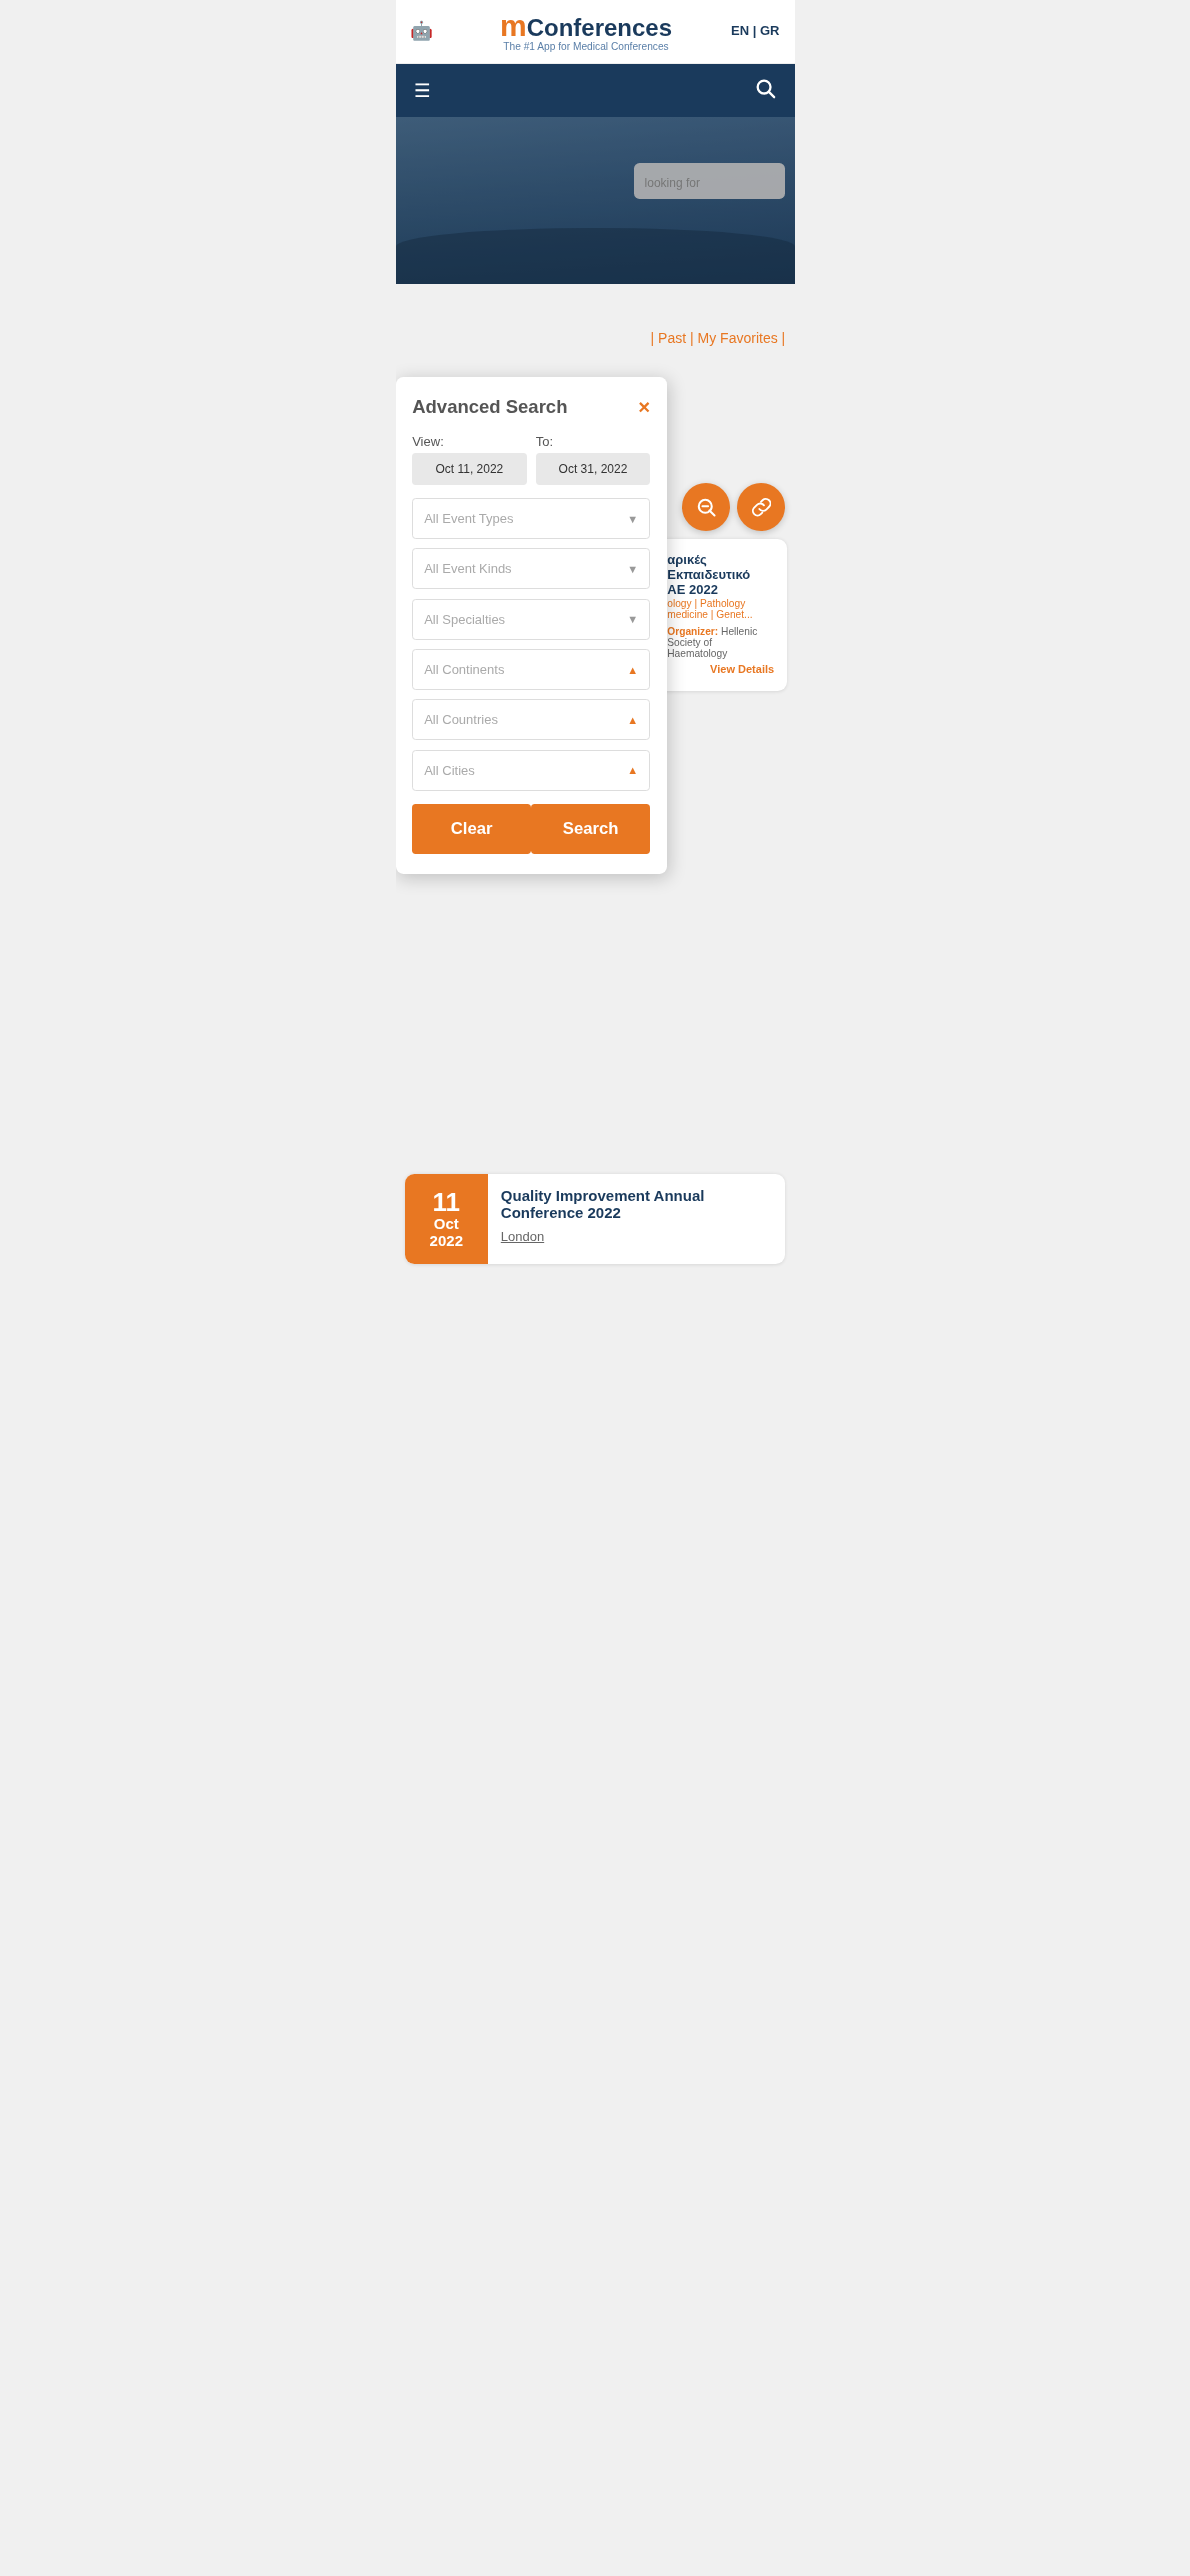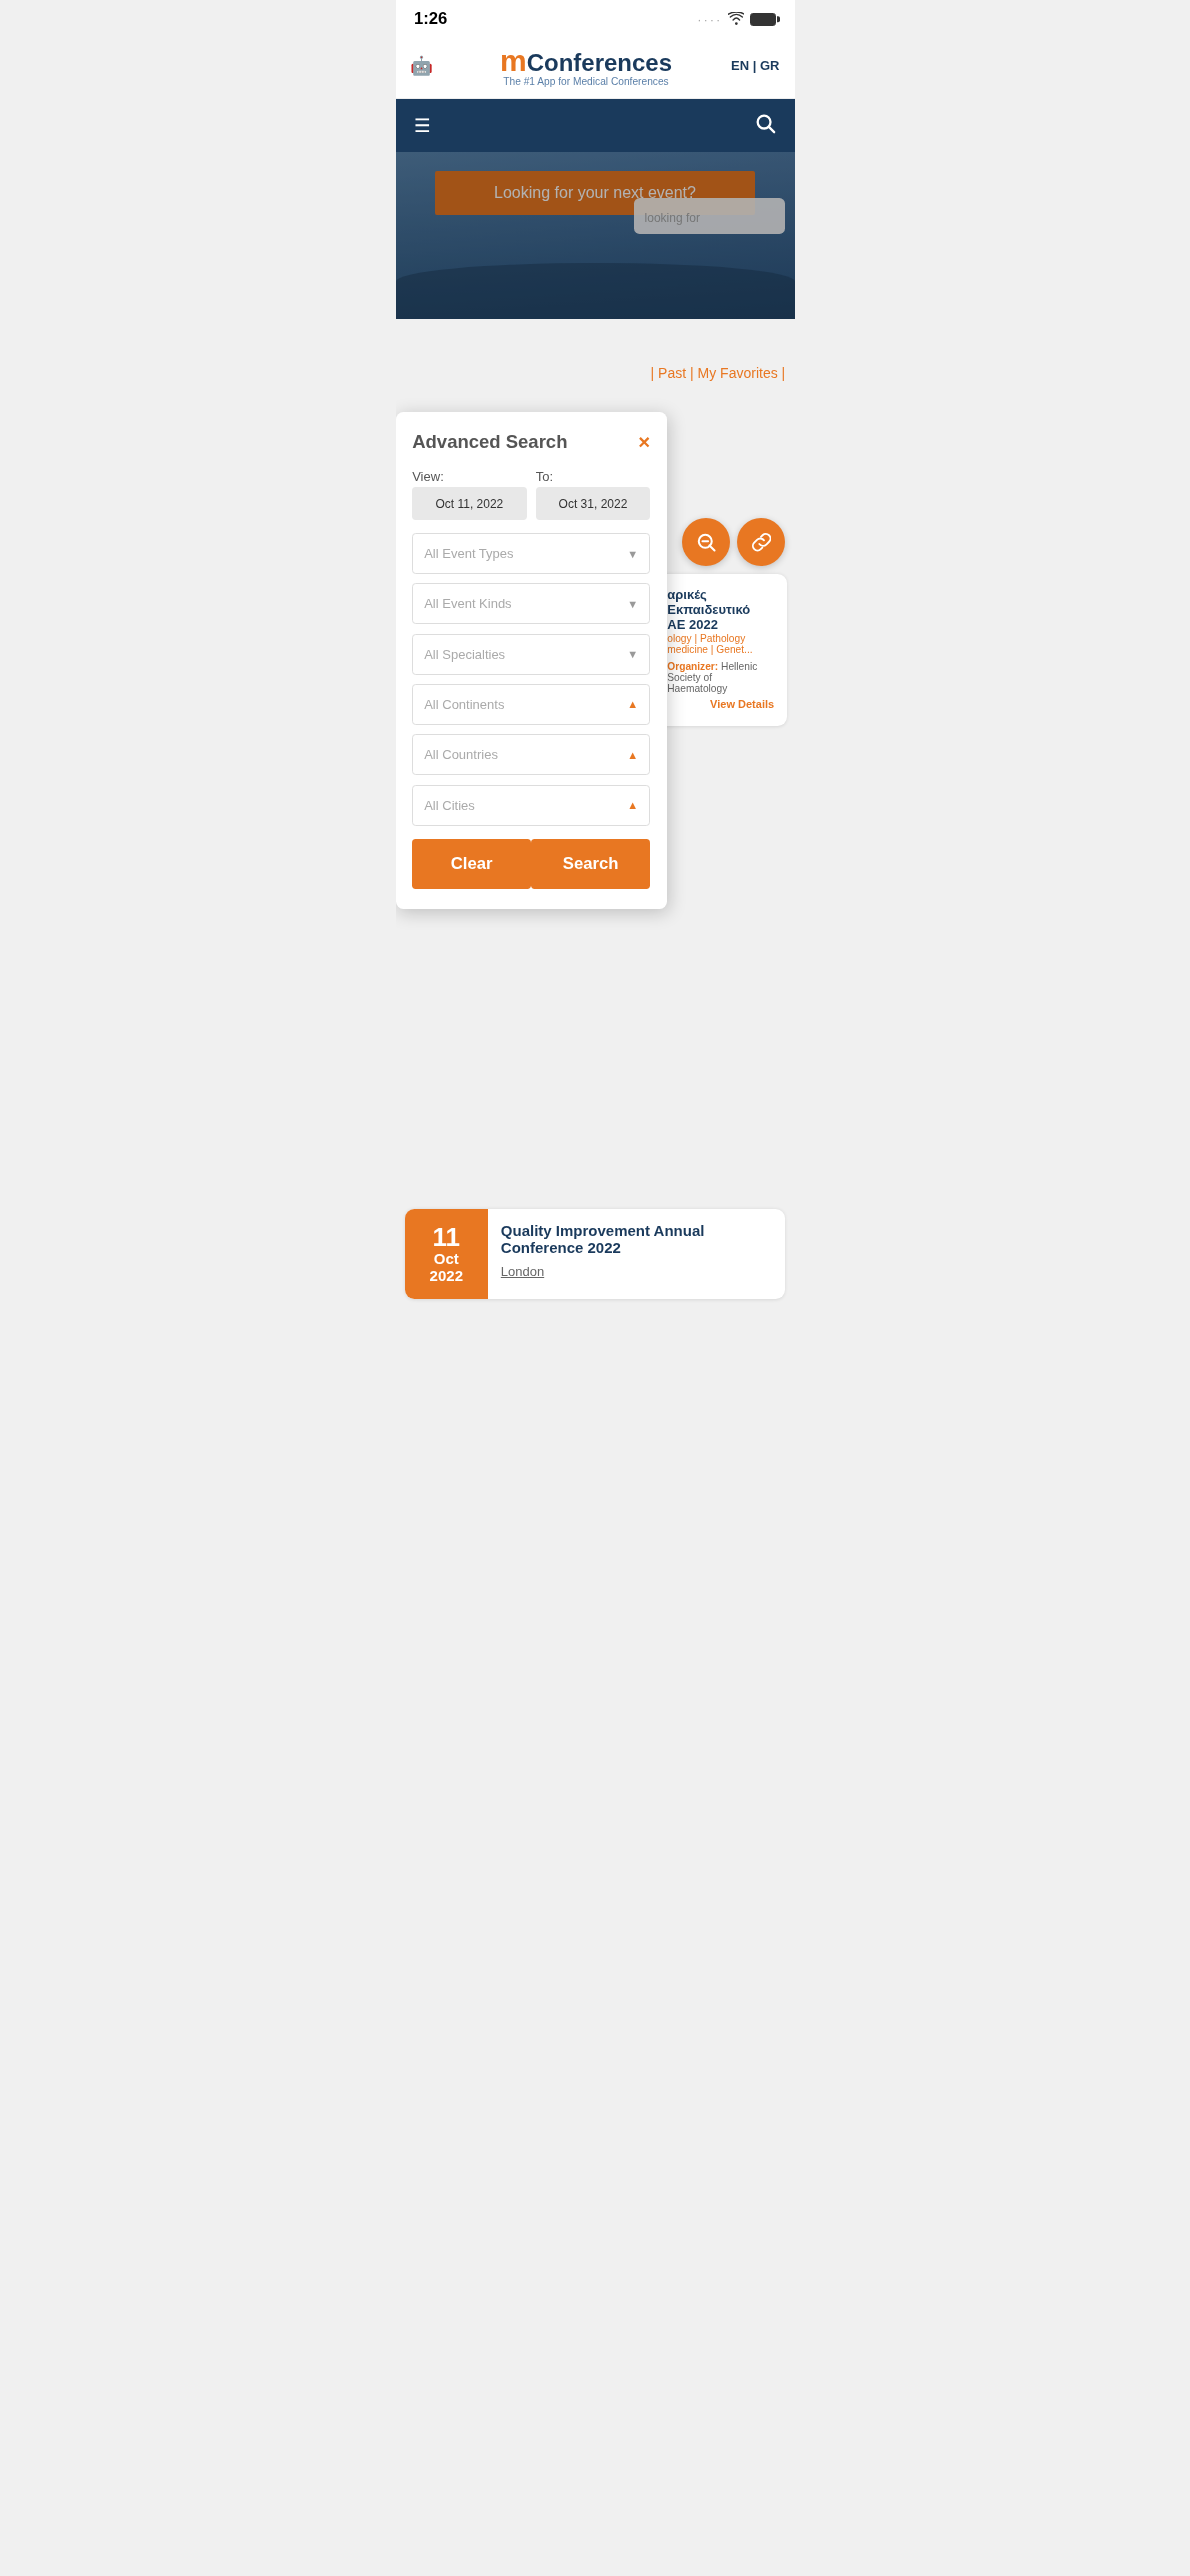--- a/index.html
+++ b/index.html
@@ -301,37 +301,20 @@
 
     .top-section {
       position: relative;
     }
   </style>
 </head>
 <body>
 
 <div class="page-wrapper">
 
-  <div class="status-bar">
-    <span class="status-time">1:26</span>
-    <div class="status-icons">
-      <span class="status-dots">····</span>
-      <span class="wifi-icon">
-        <svg width="16.7" height="13" viewBox="0 0 18 14" fill="none">
-          <path d="M9 11a1.5 1.5 0 110 3 1.5 1.5 0 010-3z" fill="#333"></path>
-          <path d="M5.5 8.5C6.8 7.2 7.9 6.5 9 6.5s2.2.7 3.5 2" stroke="#333" stroke-width="1.5" stroke-linecap="round" fill="none"></path>
-          <path d="M2.5 5.5C4.5 3.5 6.6 2.5 9 2.5s4.5 1 6.5 3" stroke="#333" stroke-width="1.5" stroke-linecap="round" fill="none"></path>
-          <path d="M0 2.5C2.7.8 5.7 0 9 0s6.3.8 9 2.5" stroke="#333" stroke-width="1.5" stroke-linecap="round" fill="none"></path>
-        </svg>
-      </span>
-      <div class="battery-icon">
-        <div class="battery-fill"></div>
-      </div>
-    </div>
-  </div>
 
   <div class="header">
     <div class="platform-icons">
       <span style="font-size:18.5px;">🤖</span>
       <span style="font-size:18.5px;"></span>
     </div>
     <div class="logo-area">
       <div class="logo-text">
         <span class="logo-m">m</span>
           <span>Conferences</span>
@@ -353,23 +336,20 @@
     </span>
   </div>
 
   <div class="top-section">
 
     <div class="hero">
 
       <div style="position:absolute;top:0;left:0;right:0;bottom:0;background:linear-gradient(180deg, rgba(80,120,160,0.7) 0%, rgba(40,80,120,0.8) 100%);z-index:1;"></div>
 
       <div style="position:absolute;bottom:0;left:0;right:0;height:56px;background:rgba(30,60,90,0.5);z-index:2;border-radius: 50% 50% 0 0 / 18.5px 18.5px 0 0;"></div>
-      <div class="hero-banner" style="position:relative;z-index:3;">
-        <span class="hero-banner-text">Looking for your next event?</span>
-      </div>
 
       <div style="position:absolute;right:0;top:46px;z-index:3;width:38%;background:rgba(255,255,255,0.9);border-radius:5.6px;padding:9.3px 11px;margin-right:9.3px;">
         <span style="color:#aaa;font-size:12px;">looking for</span>
       </div>
     </div>
 
     <div class="overlay"></div>
 
     <div class="advanced-search-modal">
       <div class="modal-header">

